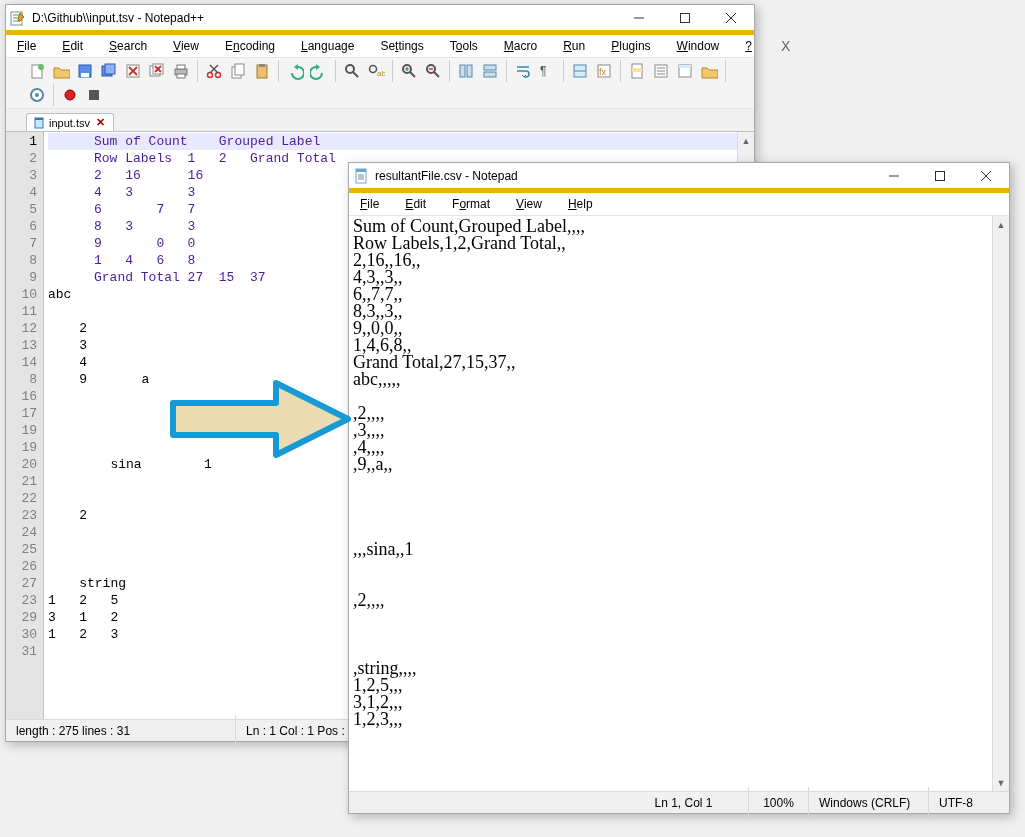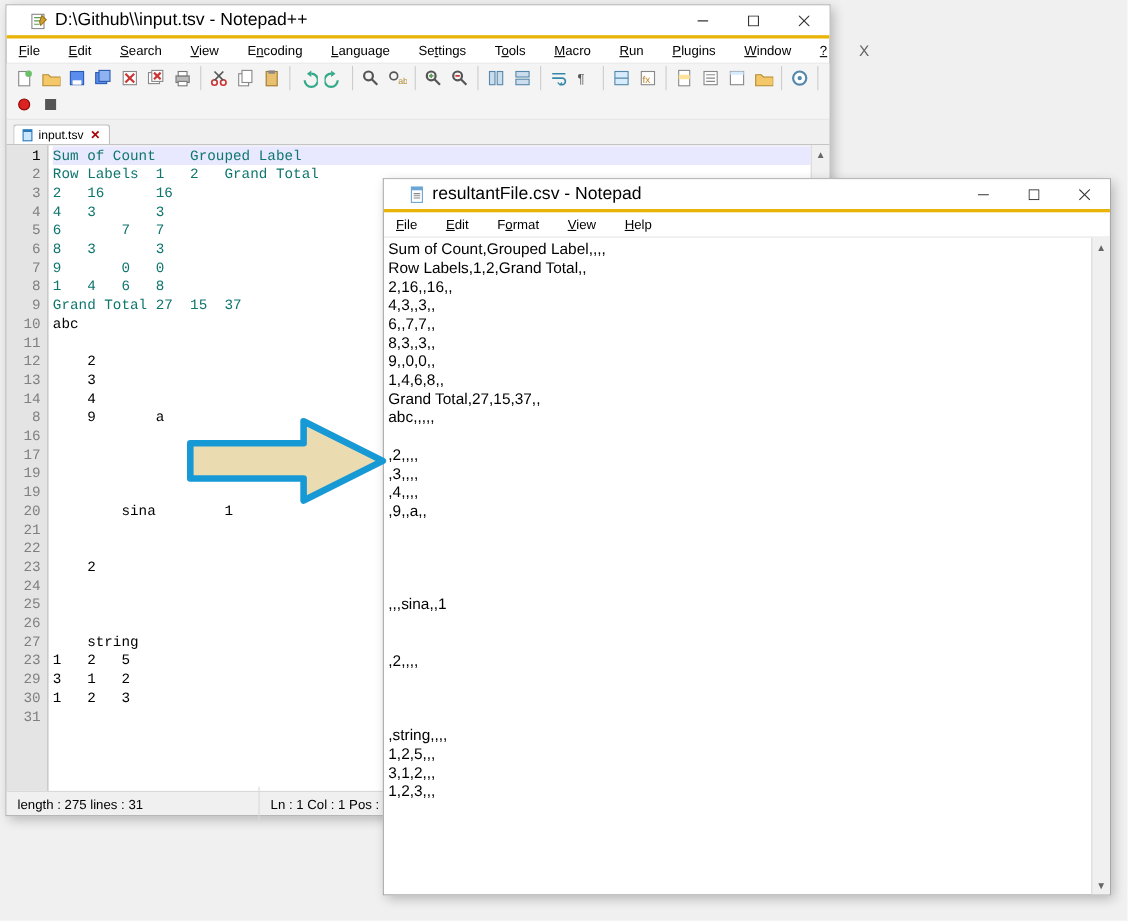--- a/index.html
+++ b/index.html
@@ -19,24 +19,24 @@
     background: #fff;
     border: 1px solid #a8a8a8;
     box-shadow: 3px 3px 10px rgba(0,0,0,.25);
     display: flex;
     flex-direction: column;
   }
   .titlebar {
     height: 30px;
     display: flex;
     align-items: center;
-    padding: 0 0 0 22px;
-    border-bottom: 3px solid #eab308;
+    padding: 0 0 0 4px;
+    border-bottom: 5px solid #eab308;
     background: #fff;
-    font-size: 16px;
+    font-size: 12px;
     color: #000;
   }
   .titlebar .app-icon {
     width: 16px; height: 16px;
     margin-right: 6px;
     display: inline-flex;
     align-items: center;
     justify-content: center;
   }
   .titlebar .title { flex: 1; }
@@ -66,42 +66,42 @@
     margin-left: auto;
     padding: 0 8px;
     color:#666;
     font-size:14px;
     cursor:pointer;
   }
   
   .toolbar {
     display: flex;
     gap: 2px;
-    padding: 2px 5px;
+    padding: 2px 20px;
     border-bottom: 1px solid #e5e5e5;
     flex-wrap: wrap;
     background:#f4f4f4;
   }
   .tbtn {
     width: 22px; height: 22px;
     display: flex;
     align-items: center;
     justify-content: center;
     border-radius: 3px;
     cursor: pointer;
   }
   .tsep {
     width:1px; height:22px; background:#ccc; margin:0 3px;
   }
   
   .tabbar {
     background:#f0f0f0;
     display:flex;
     align-items:flex-end;
-    padding: 2px 4px 0 6px;
+    padding: 2px 4px 0 20px;
     border-bottom:1px solid #bfbfbf;
     height:23px;
   }
   .tab {
     display:flex;
     align-items:center;
     gap:4px;
     background:#fff;
     border:1px solid #bfbfbf;
     border-bottom:none;
@@ -141,21 +141,21 @@
     flex:1;
     font-family:"Courier New",monospace;
     font-size:13px;
     color:#000;
     padding:1px 0 0 4px;
     line-height:17px;
     white-space:pre;
     position:relative;
     cursor:text;
   }
-  .code .line.orange { color:#0f766e; }
+  .code .line.orange { color:#4c1d95;padding-left:46px; }
   .code .line.current { background:#e8e8ff; }
   .scrollbar-v {
     width:17px;
     background:#f0f0f0;
     border-left:1px solid #d9d9d9;
     display:flex;
     flex-direction:column;
   }
   .scroll-arrow {
     height:17px;
@@ -178,22 +178,22 @@
     border-right:1px solid #d9d9d9;
     height:100%;
     display:flex;align-items:center;
   }
   .statusbar .cell:last-child { border-right:none; }
   .statusbar .spacer { flex:1; }
   
   .np-content {
     flex:1;
     padding:2px 4px;
-    font-family:Liberation Sans, sans-serif;
-    font-size:14px;
+    font-family:Liberation Serif, serif;
+    font-size:18px;
     line-height:17px;
     white-space:pre;
     overflow:hidden;
     cursor:text;
   }
   
   .big-arrow {
     position:absolute;
     pointer-events:none;
   }
@@ -568,17 +568,24 @@
 1,2,5,,,
 3,1,2,,,
 1,2,3,,,
 </div>
     <div class="scrollbar-v">
       <div class="scroll-arrow">▲</div>
       <div class="scroll-track"></div>
       <div class="scroll-arrow">▼</div>
     </div>
   </div>
+  <div class="statusbar">
+    <div class="spacer"></div>
+    <div class="cell" style="width:130px;justify-content:center">Ln 1, Col 1</div>
+    <div class="cell" style="width:60px;justify-content:center">100%</div>
+    <div class="cell" style="width:120px">Windows (CRLF)</div>
+    <div class="cell" style="width:80px">UTF-8</div>
+  </div>
 </div>
 
 <svg class="big-arrow" style="left:168px; top:378px;" width="185" height="82" viewBox="0 0 185 82">
   <path d="M5 25 L108 25 L108 5 L180 41 L108 77 L108 57 L5 57 Z" fill="#eadcb0" stroke="#1799d6" stroke-width="6" stroke-linejoin="round"></path>
 </svg>
 
 </body></html>

